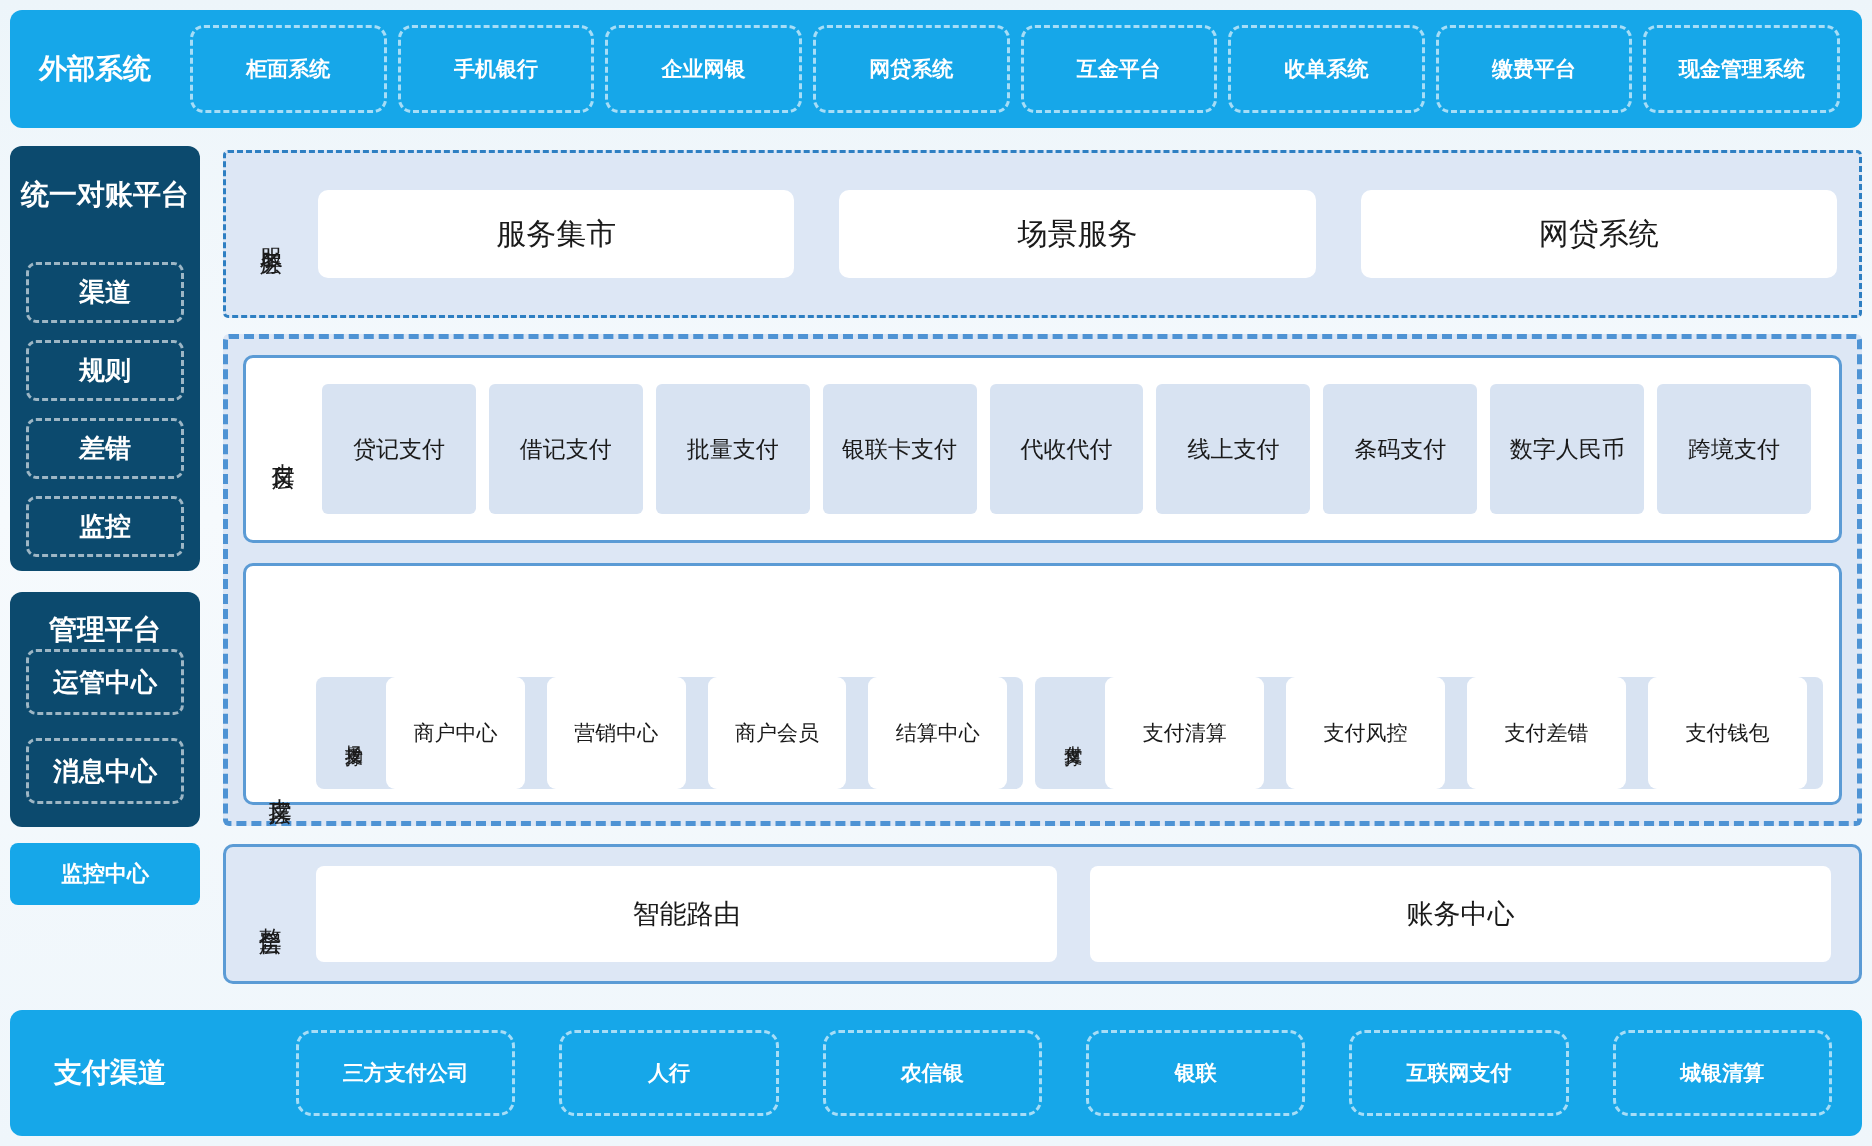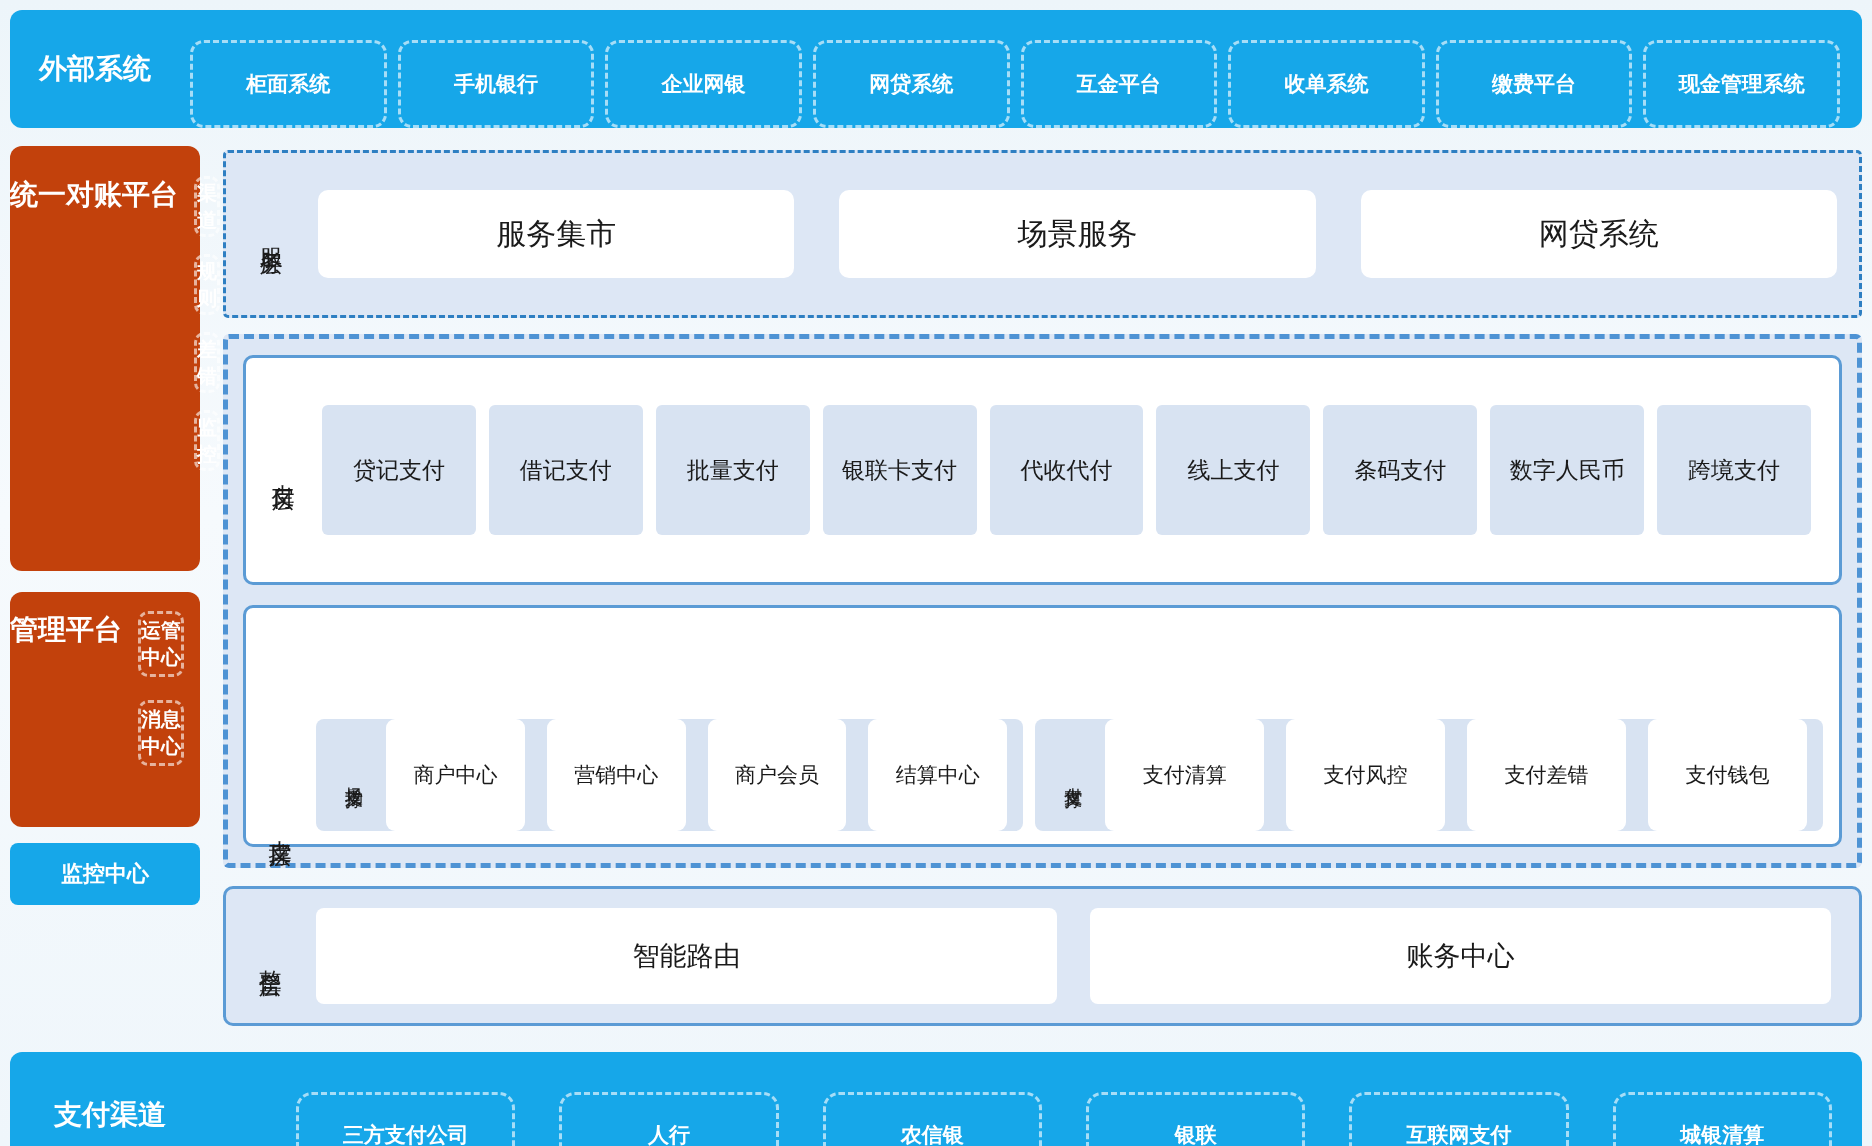--- a/index.html
+++ b/index.html
@@ -27,21 +27,21 @@
     font-weight: bold;
     text-align: center;
     flex: 0 0 auto;
     white-space: nowrap;
   }
   .top-bar .bar-title { width: 170px; }
   .bottom-bar .bar-title { width: 200px; }
   .bar-items {
     flex: 1;
     display: flex;
-    align-items: flex-end;
+    align-items: center;
     height: 100%;
   }
   .top-bar .bar-items { gap: 11px; margin-left: 10px; padding-right: 22px; }
   .bottom-bar .bar-items { gap: 44px; margin-left: 86px; padding-right: 30px; }
   .bar-item {
     flex: 1;
     border: 3px dashed rgba(255,255,255,.62);
     border-radius: 14px;
     display: flex;
     align-items: center;
@@ -52,45 +52,46 @@
   }
   .top-bar .bar-item { height: 88px; }
   .bottom-bar .bar-item { height: 86px; border-radius: 16px; }
 
   
   .mid { display: flex; margin-top: 18px; }
 
   
   .left-col { width: 190px; flex: 0 0 auto; }
   .side-box {
-    background: #c2410c;
+    background: #0c4a6e;
     border-radius: 12px;
     color: #fff;
     display: flex;
+    flex-direction: column;
   }
   .side-box.recon { height: 425px; padding-top: 30px; }
   .side-box.mgmt { height: 235px; margin-top: 21px; padding-top: 19px; }
   .side-title {
     font-size: 28px;
     font-weight: bold;
     text-align: center;
     white-space: nowrap;
   }
   .recon .side-title { margin-bottom: 48px; }
   .mgmt .side-title { }
   .side-items { display: flex; flex-direction: column; padding: 0 16px; }
   .recon .side-items { gap: 17px; }
   .mgmt .side-items { gap: 23px; }
   .side-item {
     border: 3px dashed rgba(255,255,255,.6);
     border-radius: 10px;
     display: flex;
     align-items: center;
     justify-content: center;
-    font-size: 20px;
+    font-size: 26px;
     font-weight: bold;
   }
   .recon .side-item { height: 61px; }
   .mgmt .side-item { height: 66px; }
   .solo {
     background: #16a7e9;
     border-radius: 8px;
     color: #fff;
     height: 62px;
     display: flex;
@@ -148,21 +149,21 @@
     background: #dde7f5;
     padding: 16px 15px;
   }
   .solid-box {
     background: #fff;
     border: 3px solid #5b9bd5;
     border-radius: 10px;
     display: flex;
     align-items: center;
   }
-  .payment { height: 230px; padding-right: 28px; }
+  .payment { height: 188px; padding-right: 28px; }
   .payment .label-col { width: 76px; flex: 0 0 auto; display: flex; justify-content: center; }
   .pay-items { flex: 1; display: flex; gap: 13px; }
   .pay-item {
     flex: 1;
     height: 130px;
     background: #d8e3f2;
     border-radius: 6px;
     display: flex;
     align-items: center;
     justify-content: center;

